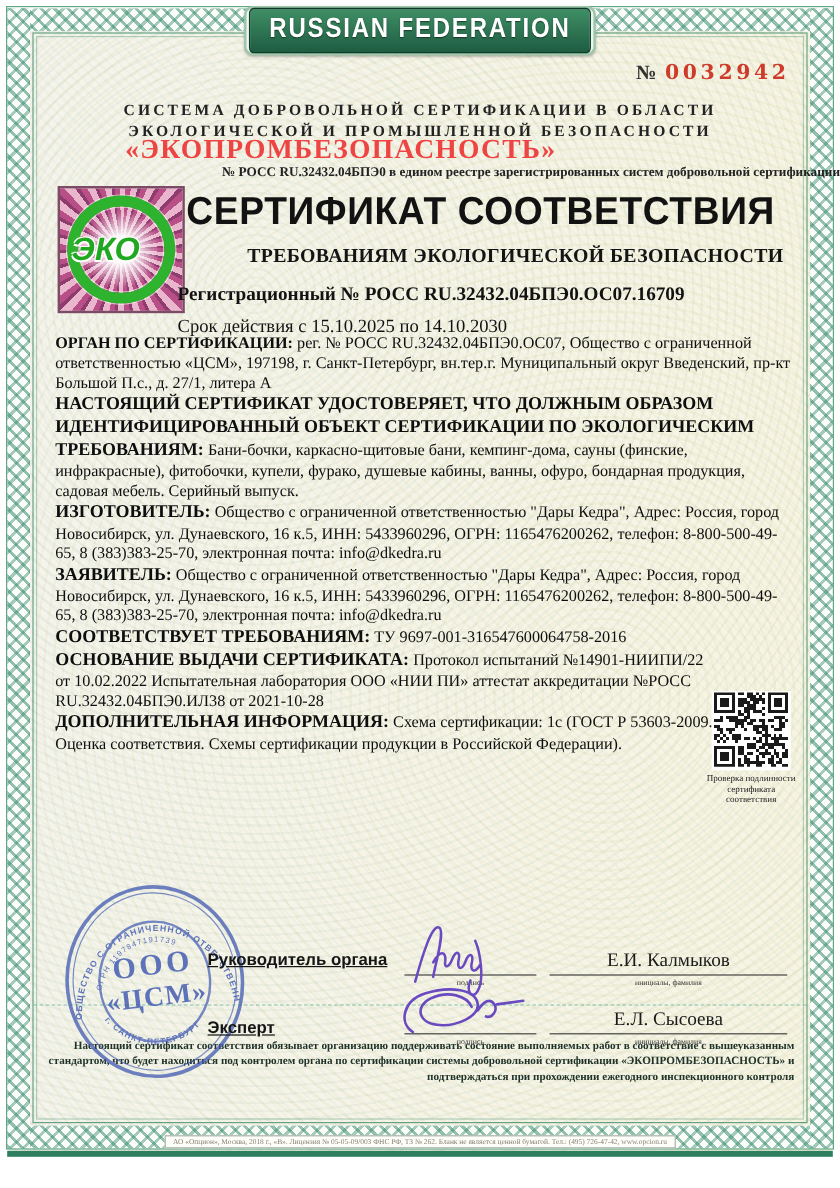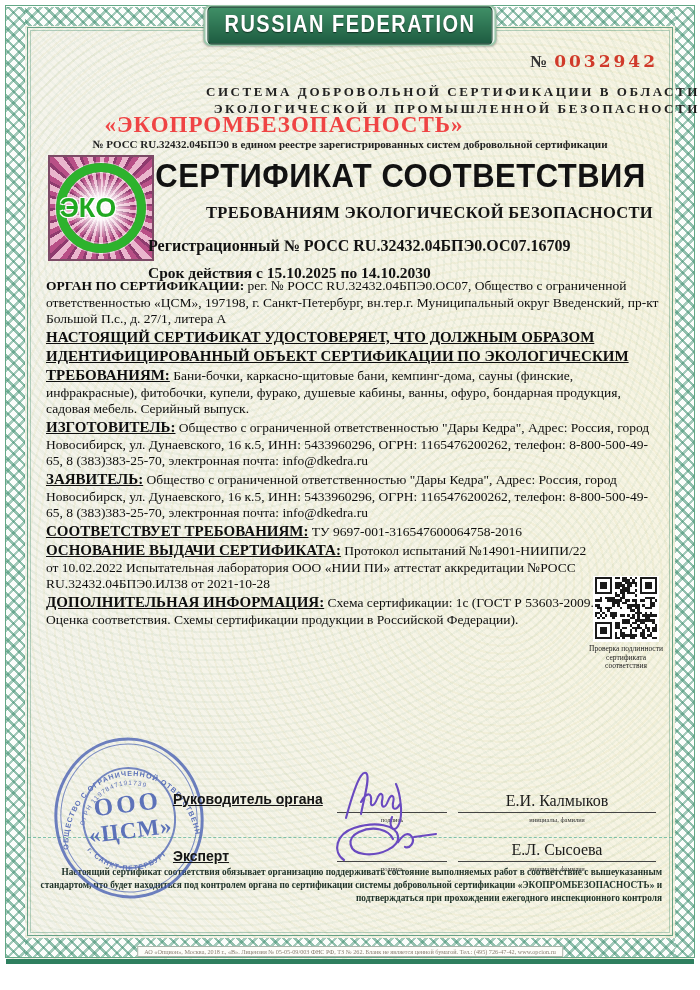--- a/index.html
+++ b/index.html
@@ -31,52 +31,52 @@
     box-shadow:0 1px 2px rgba(0,0,0,.25);z-index:9;}
   .banner-inner{background:linear-gradient(#3f8f66,#1e5c41);border:1px solid #0d3a27;border-radius:4px;
     padding:3px 16px 5px;color:#fff;font-family:"Liberation Sans",sans-serif;font-weight:bold;
     font-size:20px;letter-spacing:1.5px;text-shadow:0 1px 1px rgba(0,0,0,.5);
     transform:scaleY(1.15);}
 
   .cert-number{position:absolute;top:51px;right:42px;font-size:17px;letter-spacing:1px;}
   .cert-number .sign{color:#333;font-weight:bold;margin-right:6px;}
   .cert-number .digits{color:#d03a2a;font-family:"DejaVu Serif",serif;font-weight:bold;letter-spacing:3px;}
 
-  .sys-line{position:absolute;left:0;width:700px;text-align:right;font-weight:bold;
+  .sys-line{position:absolute;left:0;width:700px;text-align:center;font-weight:bold;
     font-size:13px;letter-spacing:2.6px;color:#222;}
   .sys1{top:84px;} .sys2{top:101px;}
   .sys-name{position:absolute;left:0;width:568px;top:112px;text-align:center;font-weight:bold;
     font-size:23px;letter-spacing:1px;color:#ef4444;}
-  .registry-note{position:absolute;left:0;width:700px;top:138px;text-align:center;font-weight:bold;
+  .registry-note{position:absolute;left:0;width:700px;top:138px;text-align:right;font-weight:bold;
     font-size:11px;color:#222;}
 
   
   .eko-logo{position:absolute;left:48px;top:155px;width:102px;height:102px;
     background:
       radial-gradient(circle at 50% 50%, rgba(255,255,255,.95) 0 16%, rgba(255,255,255,0) 45%),
       repeating-conic-gradient(from 4deg, #b84f86 0deg 5deg, #eab6cd 5deg 11deg, #8e3b6e 11deg 14deg);
-    border:2px solid #7c4b66;display:flex;align-items:center;justify-content:center;}
+    border:2px solid #7c4b66;display:flex;align-items:center;justify-content:center;font-style:italic;}
   .eko-ring{width:72px;height:72px;border-radius:50%;border:9px solid #2db32d;
     display:flex;align-items:center;justify-content:center;
     box-shadow:0 0 0 1px rgba(255,255,255,.6), inset 0 0 0 1px rgba(255,255,255,.6);}
   .eko-text{font-family:"Liberation Sans",sans-serif;font-weight:bold;font-size:27px;color:#21a821;
     letter-spacing:0px;margin-left:-26px;
     text-shadow:-1px -1px 0 #fff,1px -1px 0 #fff,-1px 1px 0 #fff,1px 1px 0 #fff;}
 
   .title-col{position:absolute;left:148px;top:158px;width:505px;}
   .main-title{font-family:"Liberation Sans",sans-serif;font-weight:bold;font-size:31px;
     letter-spacing:.5px;color:#121212;text-align:center;transform:scaleY(1.05);}
   .subtitle{font-weight:bold;font-size:16.5px;text-align:right;margin-top:9px;color:#141414;letter-spacing:.3px;}
   .registration{font-weight:bold;font-size:16px;margin-top:14px;color:#121212;}
-  .validity{font-weight:bold;font-size:15.5px;margin-top:9px;color:#121212;}
+  .validity{font-weight:normal;font-size:15.5px;margin-top:9px;color:#121212;}
 
   .body-col{position:absolute;left:46px;top:278px;width:618px;font-size:13.5px;line-height:16.5px;color:#0e0e0e;}
   .body-col p{margin:0;}
   .lbl{font-weight:bold;}
-  .lbl-big{font-weight:bold;font-size:15px;line-height:19px;text-decoration:underline;}
+  .lbl-big{font-weight:bold;font-size:15px;line-height:19px;}
   .mt6{margin-top:6px;} .mt8{margin-top:8px;} .mt10{margin-top:10px;} .mt12{margin-top:12px;} .mt14{margin-top:14px;}
   .codes-row{position:relative;height:20px;margin-top:9px;}
   .codes-row span{position:absolute;top:0;}
   .c1{left:2px;font-weight:bold;font-size:14.5px;}
   .c2{left:110px;font-size:13.5px;}
   .c3{left:314px;font-weight:bold;font-size:14.5px;}
   .c4{left:440px;font-size:13.5px;}
   .narrow1{width:545px;}
   .narrow2{width:560px;}
 

